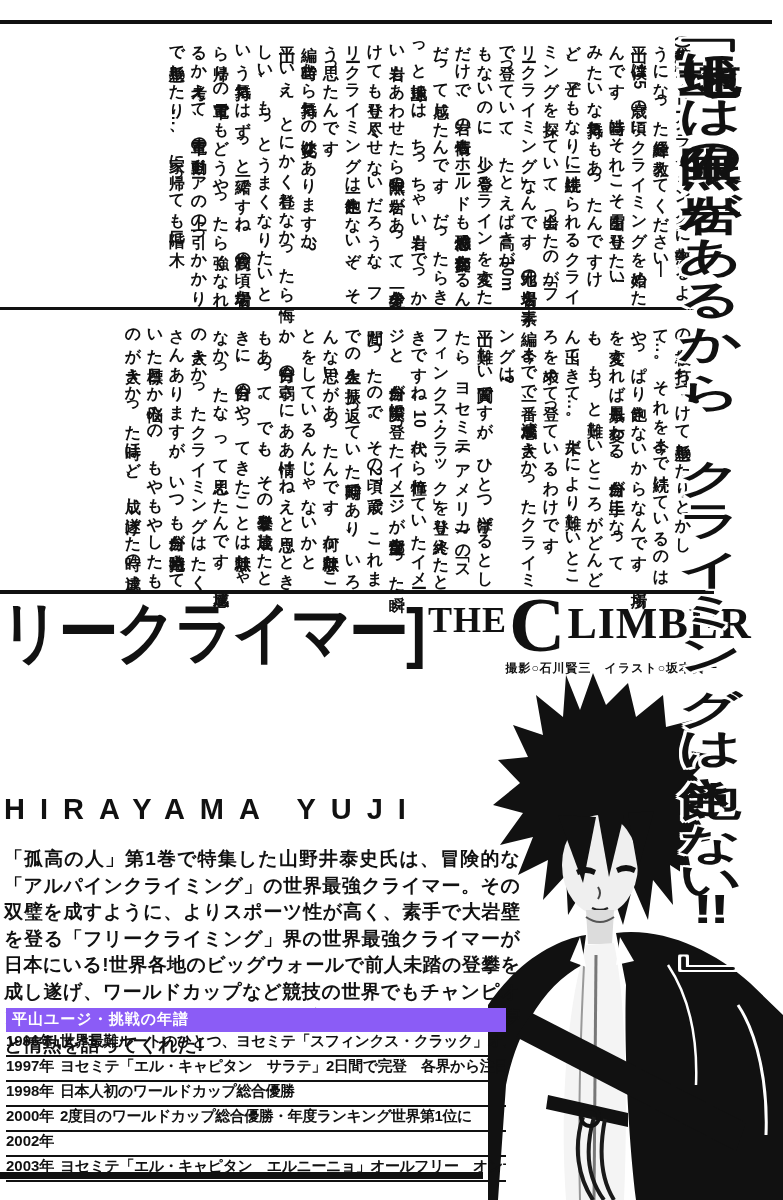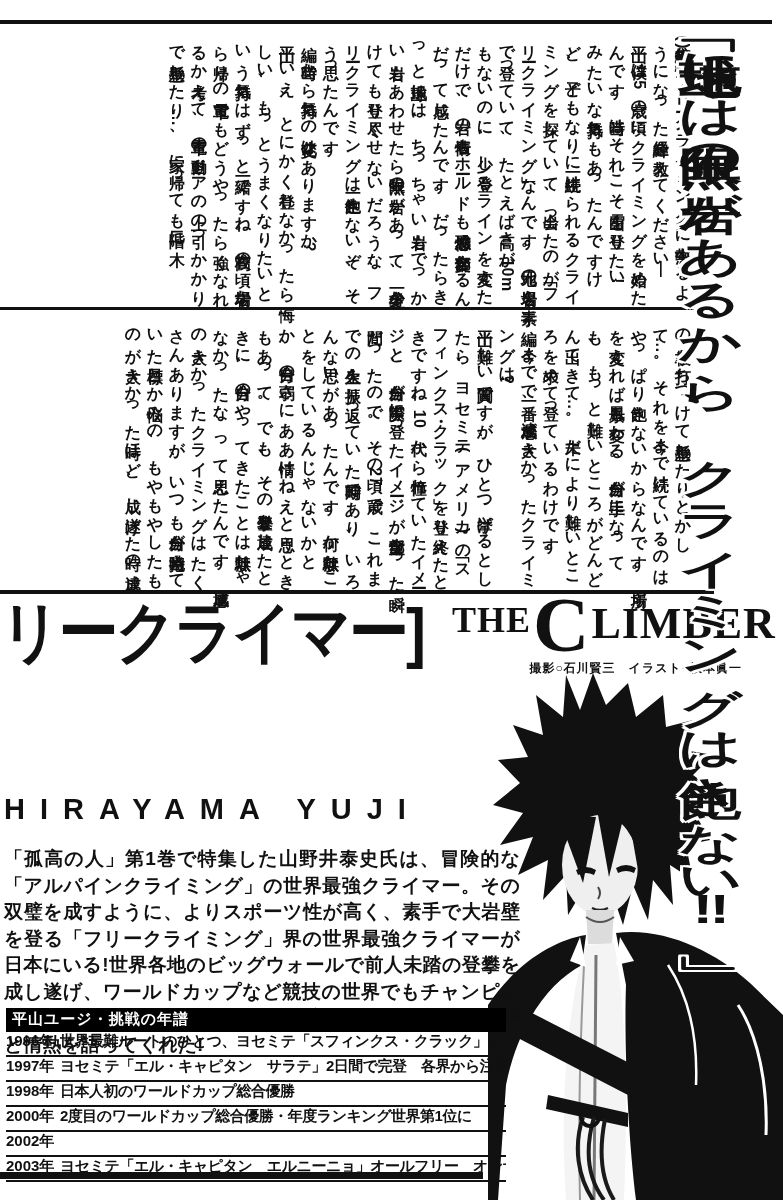--- a/index.html
+++ b/index.html
@@ -26,21 +26,21 @@
   }
   .vtext p{margin:0;padding:0;}
   .sec1{top:34px;left:6px;width:688px;height:272px;}
   .sec2{top:318px;left:6px;width:688px;height:266px;}
   
   .series-title{
     position:absolute;left:0px;top:596px;font-size:60px;font-weight:bold;
     letter-spacing:-3px;line-height:1.1;white-space:nowrap;z-index:4;
     transform:scaleY(1.12);transform-origin:top left;
   }
-  .logo{position:absolute;left:452px;top:592px;width:290px;z-index:4;
+  .logo{position:absolute;left:428px;top:592px;width:290px;z-index:4;
         font-family:"Liberation Serif",serif;font-weight:bold;color:#111;}
   .logo-line{display:flex;align-items:flex-start;line-height:1;}
   .logo-the{font-size:36px;letter-spacing:1px;padding-top:10px;}
   .logo-c{font-size:78px;margin:0 2px;line-height:0.85;}
   .logo-limber{font-size:44px;letter-spacing:1px;padding-top:10px;}
   .logo-sub{display:flex;align-items:flex-end;justify-content:flex-end;
             font-family:"Liberation Sans",sans-serif;margin-top:-26px;}
   .logo-tokubetsu{font-size:27px;font-weight:bold;letter-spacing:-1px;}
   .logo-num{font-size:60px;font-weight:bold;line-height:0.8;letter-spacing:-3px;}
   .credits{font-family:"Liberation Sans",sans-serif;font-size:12px;
@@ -55,21 +55,21 @@
   }
   
   .intro{
     position:absolute;left:4px;top:846px;width:516px;z-index:4;
     font-size:19px;font-weight:bold;line-height:26.5px;text-align:justify;
     letter-spacing:0px;
   }
   
   .timeline{position:absolute;left:6px;top:1008px;width:500px;z-index:4;}
   .tl-header{
-    background:#000000;color:#fff;font-size:15px;font-weight:bold;
+    background:#8b5cf6;color:#fff;font-size:15px;font-weight:bold;
     padding:2px 6px 3px 6px;letter-spacing:1px;
   }
   .tl-row{
     display:flex;align-items:flex-start;height:23px;border-bottom:2px solid #111;
     font-size:15px;font-weight:bold;white-space:nowrap;overflow:hidden;
   }
   .tl-year{width:54px;flex:none;}
   .tl-event{letter-spacing:-0.5px;}
   .bottom-bar{position:absolute;left:0;top:1172px;width:483px;height:7px;background:#111;z-index:4;}
   

